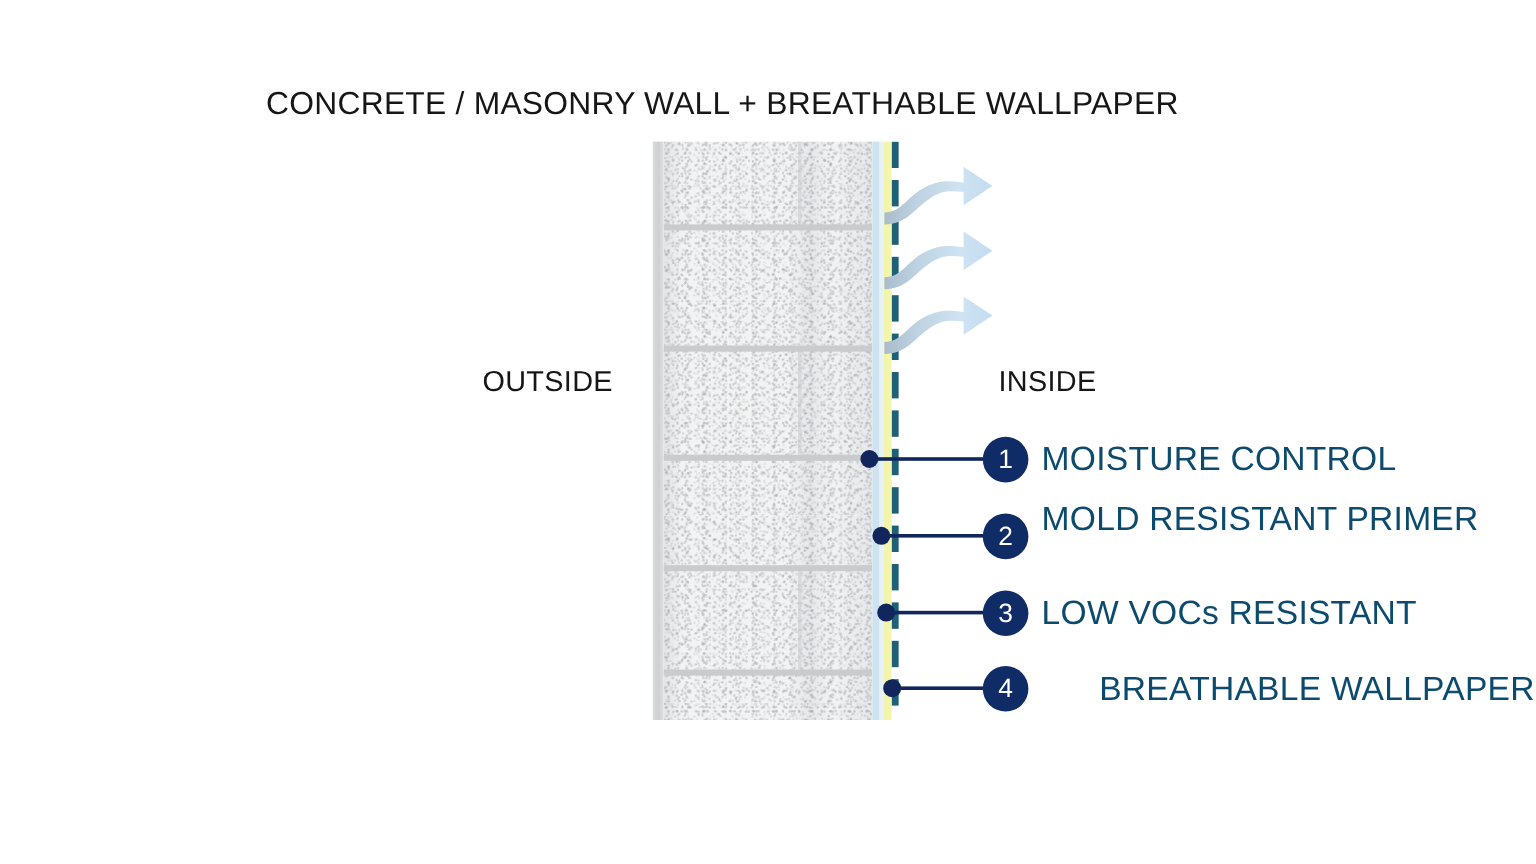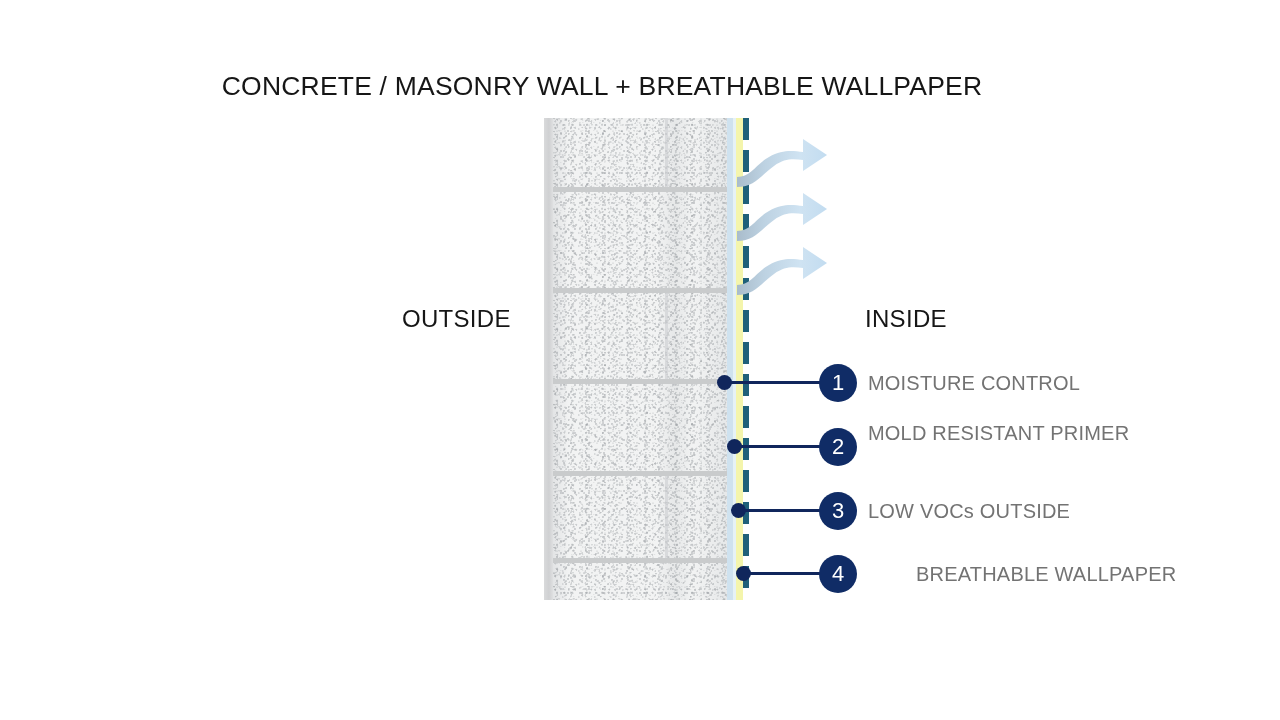--- a/index.html
+++ b/index.html
@@ -41,21 +41,21 @@
 
   
   .side-caption {
     position: absolute;
     font-size: 24px;
     letter-spacing: 0.3px;
     color: #161616;
     white-space: nowrap;
   }
   #caption-outside { left: 402px; top: 305px; }
-  #caption-inside  { left: 832px; top: 305px; margin-left: 33px; }
+  #caption-inside  { left: 832px; top: 305px; }
 
   
   #wall-assembly {
     position: absolute;
     left: 544px;
     top: 118px;
     width: 204px;
     height: 482px;
   }
 
@@ -206,23 +206,23 @@
     border-radius: 50%;
     background: #102c66;
     color: #ffffff;
     font-size: 22px;
     line-height: 38px;
     text-align: center;
     font-family: "Liberation Sans", sans-serif;
   }
   .callout-label {
     position: absolute;
-    font-size: 20px;
+    font-size: 28px;
     letter-spacing: 0.2px;
-    color: #737373;
+    color: #0c4a6e;
     white-space: nowrap;
     line-height: 38px;
   }
 </style>
 </head>
 <body>
 
 <div id="stage">
 
   <div class="diagram-title">CONCRETE / MASONRY WALL + BREATHABLE WALLPAPER</div>
@@ -311,21 +311,21 @@
     <div class="callout-dot" style="left:727px; top:439px"></div>
     <div class="callout-line" style="left:736px; top:445px; width:87px"></div>
     <div class="callout-badge" style="left:819px; top:428px">2</div>
     <div class="callout-label" style="left:868px; top:414px">MOLD RESISTANT PRIMER</div>
   </div>
 
   <div class="callout">
     <div class="callout-dot" style="left:731px; top:503px"></div>
     <div class="callout-line" style="left:740px; top:509px; width:83px"></div>
     <div class="callout-badge" style="left:819px; top:492px">3</div>
-    <div class="callout-label" style="left:868px; top:492px">LOW VOCs OUTSIDE</div>
+    <div class="callout-label" style="left:868px; top:492px">LOW VOCs RESISTANT</div>
   </div>
 
   <div class="callout">
     <div class="callout-dot" style="left:736px; top:566px"></div>
     <div class="callout-line" style="left:745px; top:572px; width:78px"></div>
     <div class="callout-badge" style="left:819px; top:555px">4</div>
     <div class="callout-label" style="left:916px; top:555px">BREATHABLE WALLPAPER</div>
   </div>
 
 </div>

